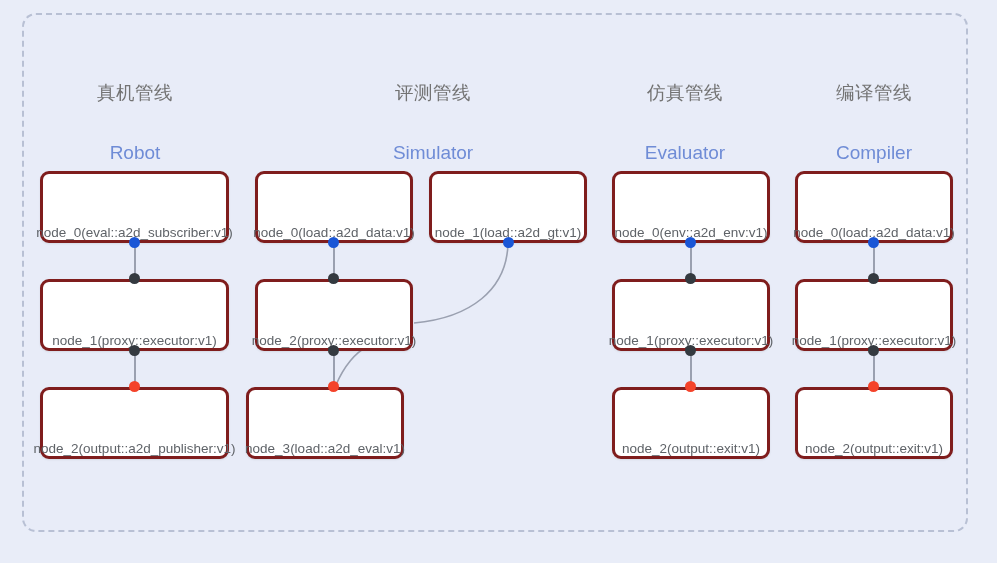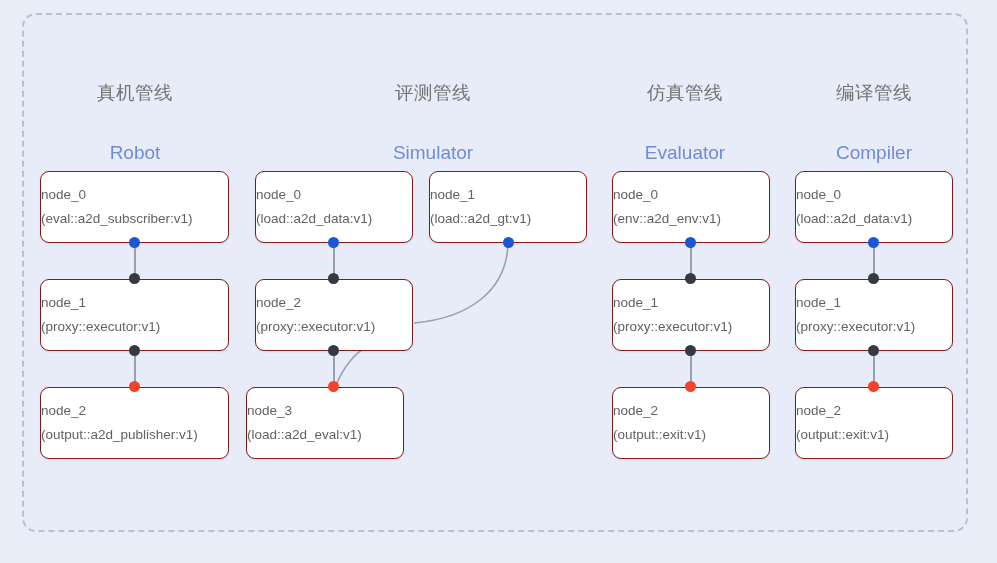--- a/index.html
+++ b/index.html
@@ -52,26 +52,25 @@
     color: #6f8cd6;
     line-height: 1;
     white-space: nowrap;
     margin-top: 40px;
   }
   
   .node {
     position: absolute;
     box-sizing: border-box;
     background: #ffffff;
-    border: 1px solid #7f1d1d;
+    border: 3px solid #7f1d1d;
     border-radius: 9px;
     box-shadow: 0 1px 2px rgba(60,64,67,0.10);
     display: flex;
-    flex-direction: column;
-    align-items: flex-start;
+    align-items: flex-end;
     justify-content: center;
     z-index: 3;
   }
   .node-name {
     font-size: 13.5px;
     color: #5f6368;
     line-height: 1.05;
     white-space: nowrap;
   }
   .node-type {

